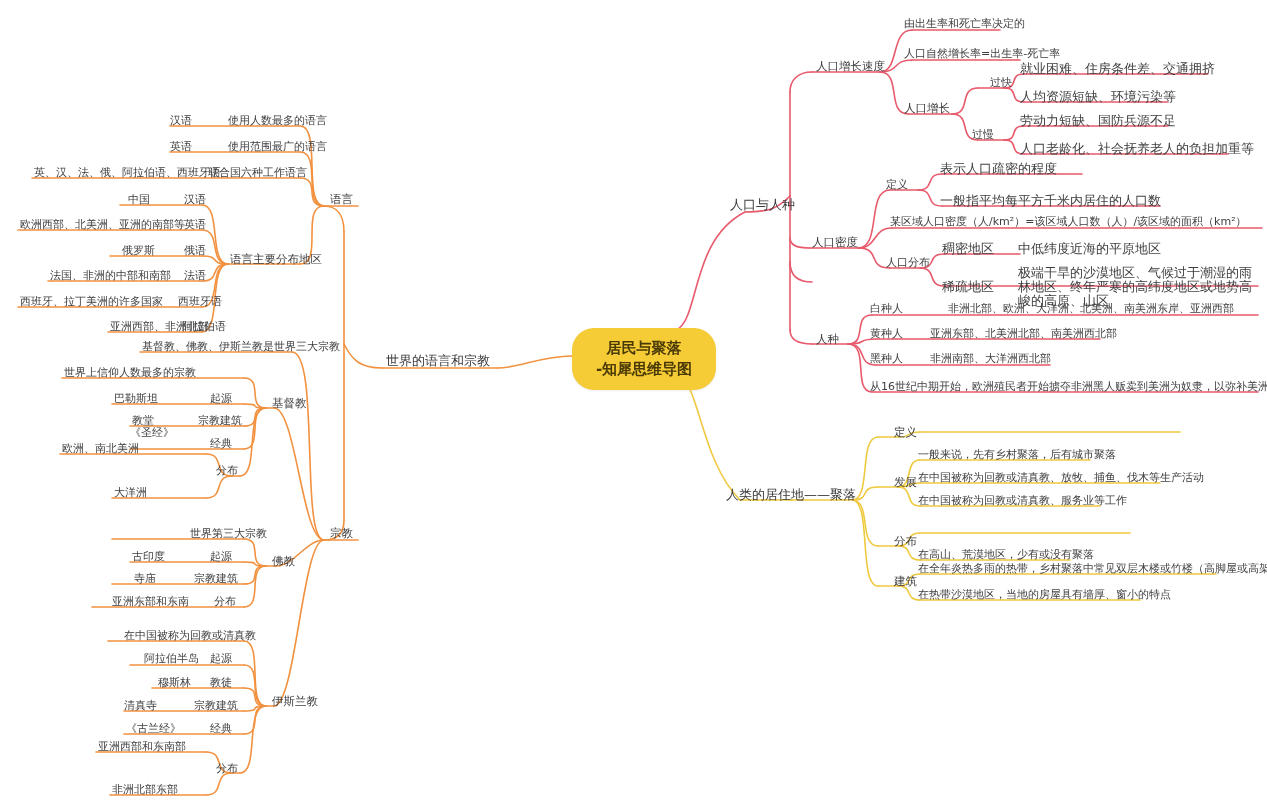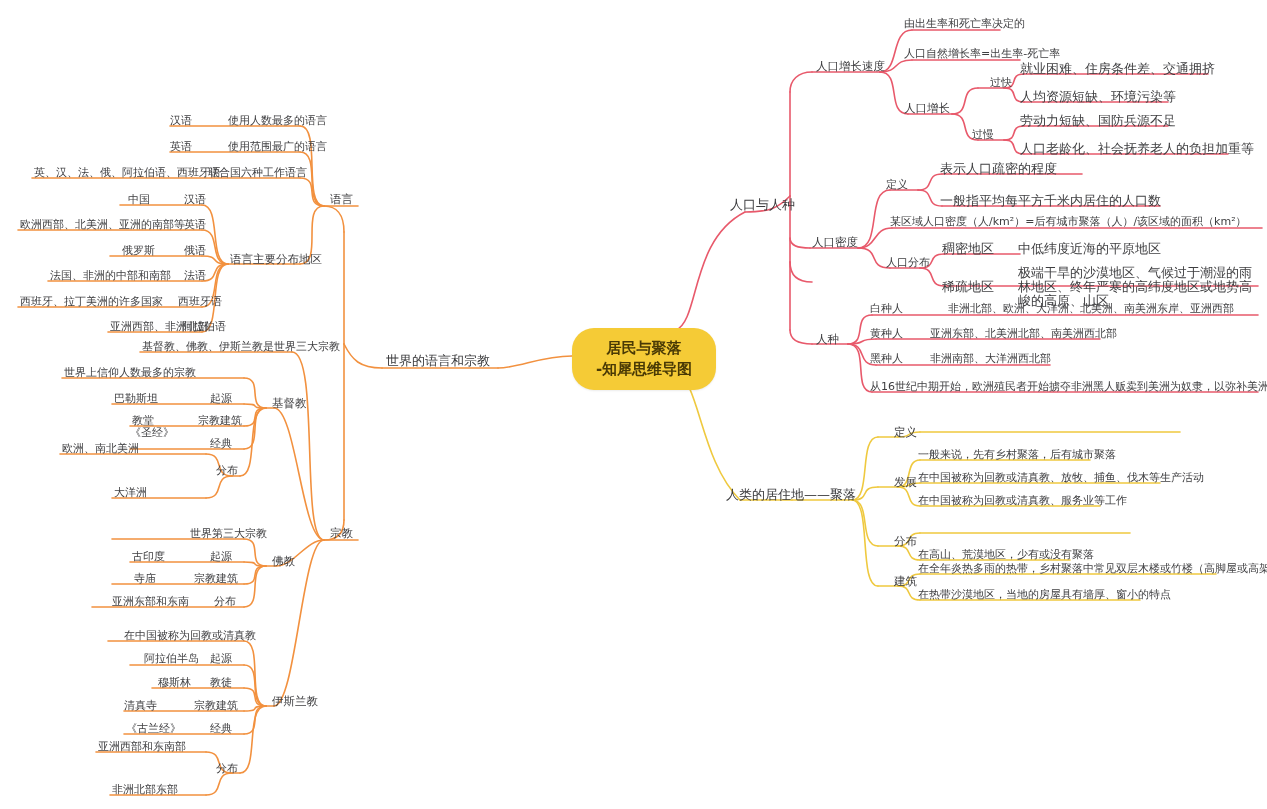--- a/index.html
+++ b/index.html
@@ -258,21 +258,21 @@
   <div class="node lvl4" style="left:1016px;top:60px;">就业困难、住房条件差、交通拥挤</div>
   <div class="node lvl4" style="left:1016px;top:88px;">人均资源短缺、环境污染等</div>
   <div class="node lvl3" style="left:968px;top:126px;">过慢</div>
   <div class="node lvl4" style="left:1016px;top:112px;">劳动力短缺、国防兵源不足</div>
   <div class="node lvl4" style="left:1016px;top:140px;">人口老龄化、社会抚养老人的负担加重等</div>
 
   <div class="node lvl2" style="left:808px;top:233px;">人口密度</div>
   <div class="node lvl3" style="left:882px;top:176px;">定义</div>
   <div class="node lvl4" style="left:936px;top:160px;">表示人口疏密的程度</div>
   <div class="node lvl4" style="left:936px;top:192px;">一般指平均每平方千米内居住的人口数</div>
-  <div class="node lvl3" style="left:886px;top:213px;">某区域人口密度（人/km²）=后有城市聚落（人）/该区域的面积（km²）</div>
+  <div class="node lvl3" style="left:886px;top:213px;">某区域人口密度（人/km²）=该区域人口数（人）/该区域的面积（km²）</div>
   <div class="node lvl3" style="left:882px;top:254px;">人口分布</div>
   <div class="node lvl4" style="left:938px;top:240px;">稠密地区</div>
   <div class="node lvl4" style="left:1014px;top:240px;">中低纬度近海的平原地区</div>
   <div class="node lvl4" style="left:938px;top:278px;">稀疏地区</div>
   <div class="node lvl4 wrap" style="left:1014px;top:264px;width:244px;">极端干旱的沙漠地区、气候过于潮湿的雨林地区、终年严寒的高纬度地区或地势高峻的高原、山区</div>
 
   <div class="node lvl2" style="left:812px;top:330px;">人种</div>
   <div class="node lvl3" style="left:866px;top:300px;">白种人</div>
   <div class="node lvl3" style="left:944px;top:300px;">非洲北部、欧洲、大洋洲、北美洲、南美洲东岸、亚洲西部</div>
   <div class="node lvl3" style="left:866px;top:325px;">黄种人</div>

